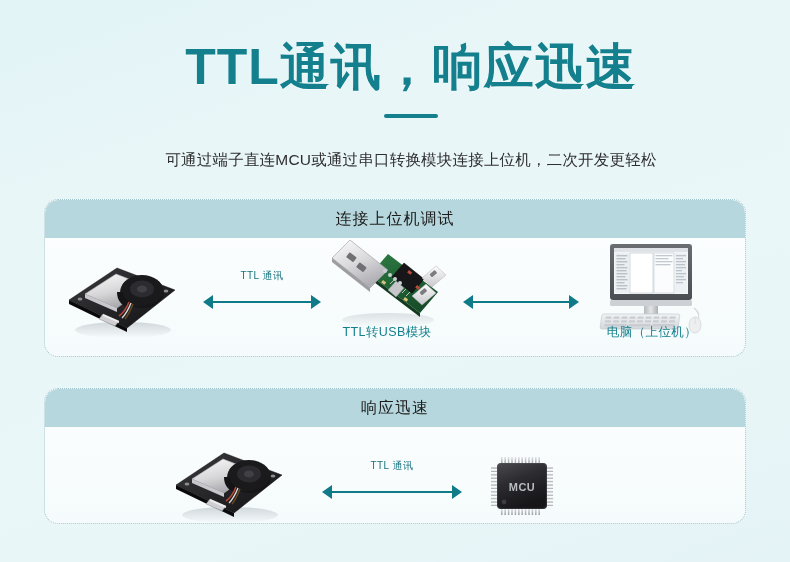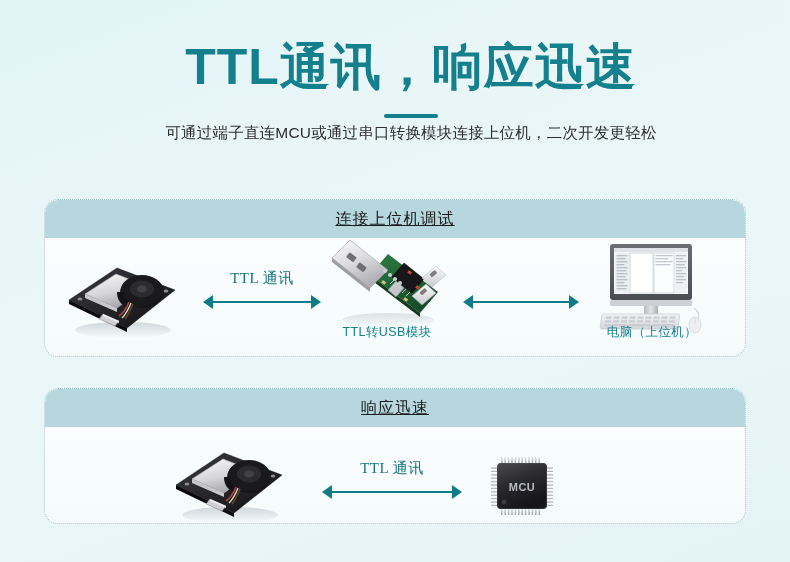--- a/index.html
+++ b/index.html
@@ -34,21 +34,21 @@
 
   .hero-rule {
     width: 54px;
     height: 4px;
     background: #14808e;
     border-radius: 2px;
     margin: 17px auto 0 auto;
   }
 
   .hero-sub {
-    margin-top: 5px;
+    margin-top: 32px;
     font-size: 15.5px;
     color: #2e2e2e;
     letter-spacing: 0.2px;
   }
 
   
   .panel {
     position: absolute;
     left: 44px;
     width: 702px;
@@ -68,21 +68,20 @@
     align-items: center;
     justify-content: center;
     border-top-left-radius: 13px;
     border-top-right-radius: 13px;
   }
 
   .panel-head-text {
     font-size: 16px;
     color: #1d1d1d;
     letter-spacing: 1px;
-    text-decoration: underline;
   }
 
   .panel-body {
     position: relative;
     height: calc(100% - 38px);
   }
 
   
   .arrow {
     position: absolute;
@@ -101,26 +100,25 @@
     top: 4px;
     width: 0; height: 0;
     border-top: 7px solid transparent;
     border-bottom: 7px solid transparent;
   }
   .arrow .head.left  { left: 0;  border-right: 10px solid #0f7b88; }
   .arrow .head.right { right: 0; border-left: 10px solid #0f7b88; }
 
   .arrow-label {
     position: absolute;
-    font-size: 15px;
+    font-size: 10px;
     color: #17737f;
     letter-spacing: 0.5px;
     white-space: nowrap;
     text-align: center;
-    font-family: Liberation Serif, serif;
   }
 
   
   .caption {
     position: absolute;
     font-size: 12.5px;
     font-weight: normal;
     color: #14808e;
     white-space: nowrap;
     text-align: center;

